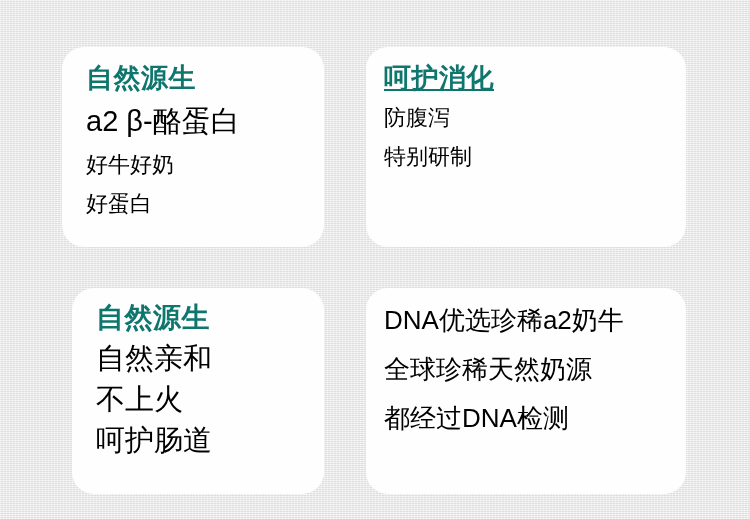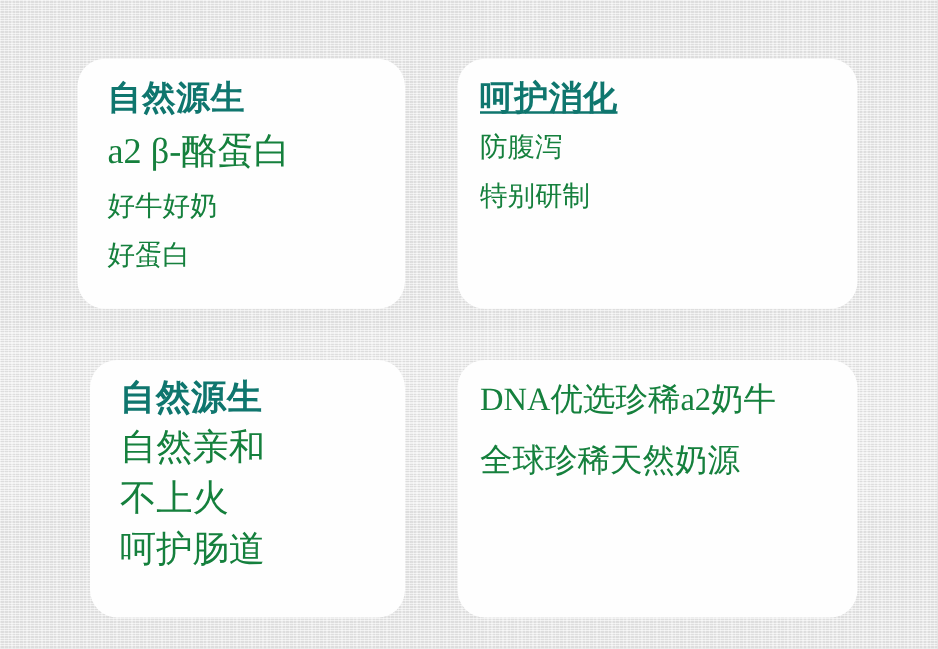--- a/index.html
+++ b/index.html
@@ -37,25 +37,24 @@
   }
   #card-natural-origin  { left: 62px;  top: 47px;  width: 262px; height: 200px; }
   #card-digestion       { left: 366px; top: 47px;  width: 320px; height: 200px; }
   #card-breastmilk      { left: 72px;  top: 288px; width: 252px; height: 206px; }
   #card-dna             { left: 366px; top: 288px; width: 320px; height: 206px; }
 
   .card-inner {
     position: absolute;
   }
   .line {
-    color: #15803d;
+    color: #000000;
     white-space: nowrap;
     font-weight: 400;
     line-height: 1;
-    font-family: Liberation Serif, serif;
   }
   .heading {
     color: #0f766e;
     font-weight: 700;
     white-space: nowrap;
     line-height: 1;
   }
 
   
   #card-natural-origin .card-inner { left: 24px; top: 18px; }
@@ -112,16 +111,17 @@
       <div class="line l-sub">自然亲和</div>
       <div class="line l-sub">不上火</div>
       <div class="line l-sub">呵护肠道</div>
     </div>
   </div>
 
   <div class="card" id="card-dna">
     <div class="card-inner">
       <div class="line l-sub">DNA优选珍稀a2奶牛</div>
       <div class="line l-sub">全球珍稀天然奶源</div>
+      <div class="line l-sub">都经过DNA检测</div>
     </div>
   </div>
 
 </div>
 
 </body></html>

